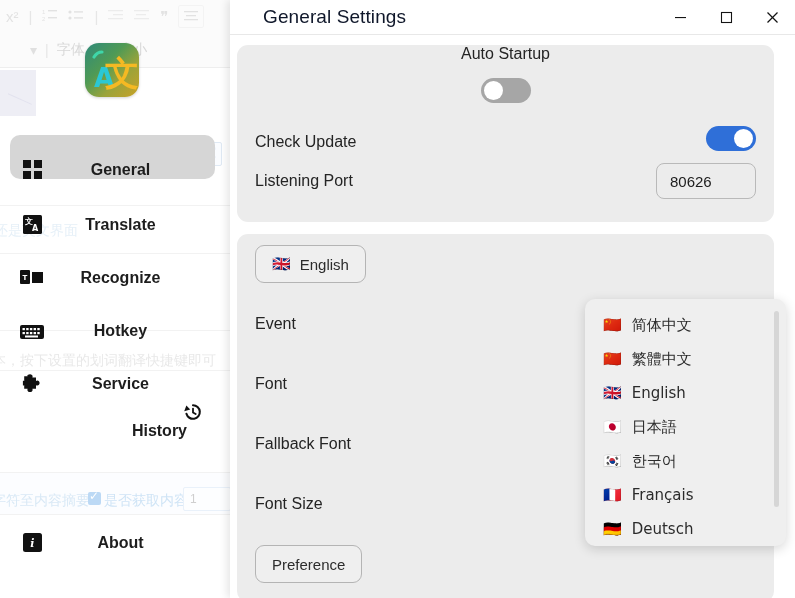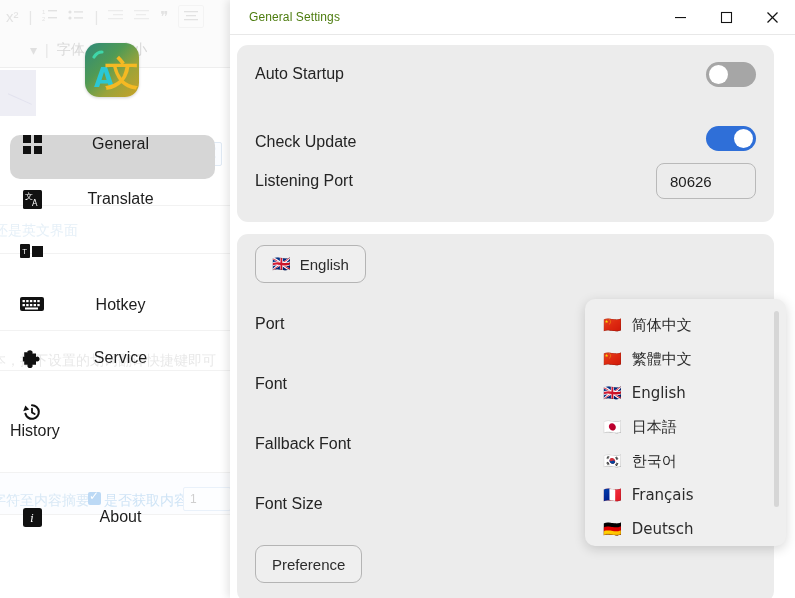--- a/index.html
+++ b/index.html
@@ -77,21 +77,21 @@
   .win {
     position:absolute; left:230px; top:0; width:565px; height:598px;
     background:#ffffff; box-shadow:-3px 0 8px rgba(0,0,0,.10);
   }
   .titlebar {
     position:relative; height:34px; background:#ffffff;
     border-bottom:1px solid #e8e8e8;
     display:flex; align-items:center;
   }
   .title-text {
-    margin-left:19px; font-size:12px; color:#4d7c0f; letter-spacing:.1px;
+    margin-left:33px; font-size:19px; color:#0f172a; letter-spacing:.1px;
   }
   .wincontrols { position:absolute; right:0; top:0; height:34px; display:flex; }
   .wc {
     width:46px; height:34px; display:flex; align-items:center; justify-content:center;
     color:#141414;
   }
   .wc svg { display:block; }
 
   .content {
     position:relative; height:564px; background:#ffffff;
@@ -159,21 +159,21 @@
     background:#d6d6d6; border-radius:3px;
   }
 
   
   .sidebar {
     position:absolute; left:0; top:0; width:232px; height:598px;
     pointer-events:none;
   }
   .side-item {
     position:absolute; left:10px; width:205px; height:44px;
-    display:flex; align-items:flex-start; box-sizing:border-box;
+    display:flex; align-items:flex-end; box-sizing:border-box;font-weight:bold;
   }
   .side-item.active { background:#d6d6d6; border-radius:10px; }
   .side-ico {
     width:44px; display:flex; align-items:center; justify-content:center;
     color:#0d0d0d;
   }
   .side-label {
     flex:1; text-align:center; font-size:16px; color:#1d1d1d; padding-right:28px;
   }
 </style>
@@ -285,21 +285,21 @@
               <line x1="1.5" y1="1.5" x2="11.5" y2="11.5" stroke="#141414" stroke-width="1.2"></line>
               <line x1="11.5" y1="1.5" x2="1.5" y2="11.5" stroke="#141414" stroke-width="1.2"></line>
             </svg>
         </div>
       </div>
     </div>
 
     <div class="content">
 
       <div class="card first">
-        <div class="row" style="height:58px;">
+        <div class="row" style="height:58px;flex-direction:column;">
           <div class="row-label">Auto Startup</div>
           <div class="toggle off">
             <div class="knob"></div>
           </div>
         </div>
         <div class="row" style="height:48px;align-items:flex-end;">
           <div class="row-label">Check Update</div>
           <div class="toggle on">
             <div class="knob"></div>
           </div>
@@ -311,21 +311,21 @@
       </div>
 
       <div class="card second">
         <div class="row" style="height:60px;">
           <div class="pill">
             <span class="flag">🇬🇧</span>
             <span>English</span>
           </div>
         </div>
         <div class="row" style="height:60px;">
-          <div class="row-label">Port</div>
+          <div class="row-label">Event</div>
         </div>
         <div class="row" style="height:60px;">
           <div class="row-label">Font</div>
         </div>
         <div class="row" style="height:60px;">
           <div class="row-label">Fallback Font</div>
         </div>
         <div class="row" style="height:60px;">
           <div class="row-label">Font Size</div>
         </div>
@@ -365,20 +365,21 @@
     </div>
 
     <div class="side-item" style="top:243px; pointer-events:auto;">
       <span class="side-ico">
         <svg width="24" height="18" viewBox="0 0 24 18">
             <rect x="0" y="1" width="10" height="14" rx="1" fill="#111"></rect>
             <text x="2.6" y="11" font-family="DejaVu Sans, sans-serif" font-size="7" fill="#fff">T</text>
             <rect x="12" y="3" width="11" height="11" fill="#111"></rect>
           </svg>
       </span>
+      <span class="side-label">Recognize</span>
     </div>
 
     <div class="side-item" style="top:296px; pointer-events:auto;">
       <span class="side-ico">
         <svg width="24" height="16" viewBox="0 0 24 16">
             <rect x="0" y="1" width="24" height="14" rx="2" fill="#111"></rect>
             <g fill="#fff">
               <rect x="2.5" y="4" width="2.4" height="2.2"></rect>
               <rect x="6.2" y="4" width="2.4" height="2.2"></rect>
               <rect x="9.9" y="4" width="2.4" height="2.2"></rect>

